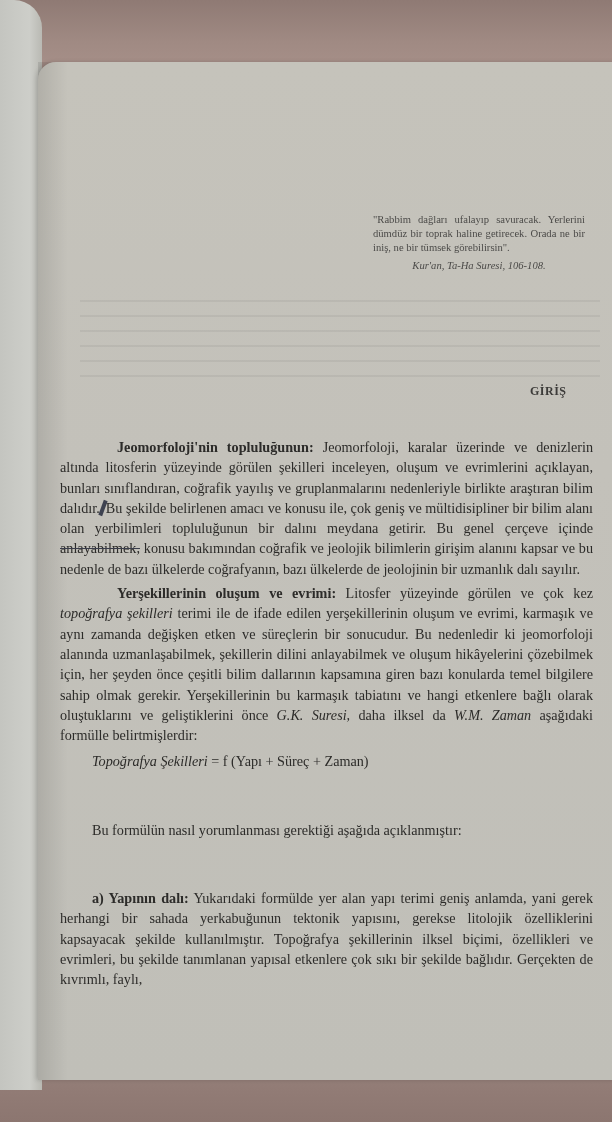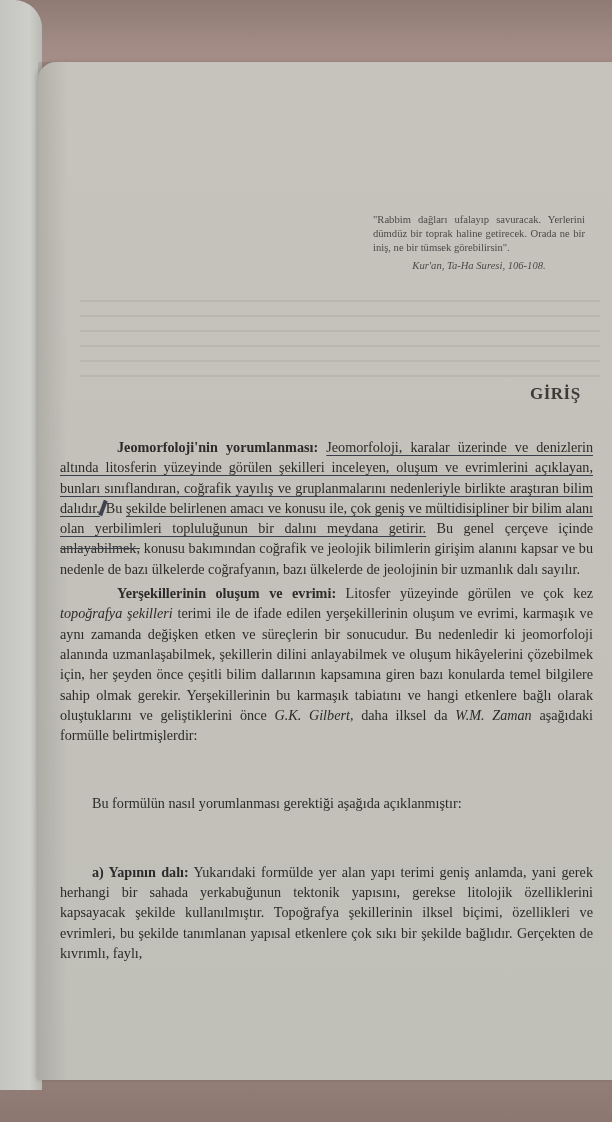--- a/index.html
+++ b/index.html
@@ -55,21 +55,21 @@
   .epigraph .src {
     display: block;
     font-style: italic;
     margin-top: 4px;
     text-align: center;
   }
   .heading {
     position: absolute; left: 530px; top: 384px;
     font-family: "Liberation Serif", serif;
     font-weight: bold;
-    font-size: 17px;
+    font-size: 12px;
     letter-spacing: 0.5px;
     color: #3c3b39;
   }
   .body-text {
     position: absolute; left: 60px; top: 437px; width: 533px;
     color: #2c2b29;
     font-size: 14.2px;
     line-height: 20.3px;
     text-align: justify;
   }
@@ -80,21 +80,20 @@
   .body-text p.formula {
     text-indent: 32px;
     margin: 6px 0 4px 0;
   }
   .body-text p.note {
     text-indent: 32px;
     margin-bottom: 4px;
     margin-top: 48px;
   }
   .ul {
-    text-decoration: underline;
     text-decoration-color: #3a3d4a;
     text-decoration-thickness: 1.3px;
     text-underline-offset: 3px;
   }
   .strike {
     text-decoration: line-through;
     text-decoration-color: #3a3d4a;
   }
   b { font-weight: bold; }
   i { font-style: italic; }
@@ -118,35 +117,39 @@
 
 <div class="epigraph">
   <span>"Rabbim dağları ufalayıp savuracak. Yerlerini dümdüz bir toprak haline getirecek. Orada ne bir iniş, ne bir tümsek görebilirsin".</span>
   <span class="src">Kur'an, Ta-Ha Suresi, 106-108.</span>
 </div>
 
 <div class="heading">GİRİŞ</div>
 
 <div class="body-text">
   <p>
-    <b>Jeomorfoloji'nin yorumlanması:</b>
+    <b>Jeomorfoloji'nin topluluğunun:</b>
     <span class="ul">Jeomorfoloji, karalar üzerinde ve denizlerin altında litosferin yüzeyinde görülen şekilleri inceleyen, oluşum ve evrimlerini açıklayan, bunları sınıflandıran, coğrafik yayılış ve gruplanmalarını nedenleriyle birlikte araştıran bilim dalıdır.</span><span class="pen-mark"></span><span>Bu</span>
     <span class="ul">şekilde belirlenen amacı ve konusu ile, çok geniş ve mültidisipliner bir bilim alanı olan yerbilimleri topluluğunun bir dalını meydana getirir.</span>
     <span>Bu genel çerçeve içinde</span>
     <span class="strike">anlayabilmek,</span>
     <span>konusu bakımından coğrafik ve jeolojik bilimlerin girişim alanını kapsar ve bu nedenle de bazı ülkelerde coğrafyanın, bazı ülkelerde de jeolojinin bir uzmanlık dalı sayılır.</span>
   </p>
   <p>
     <b>Yerşekillerinin oluşum ve evrimi:</b>
     <span>Litosfer yüzeyinde görülen ve çok kez</span>
     <i>topoğrafya şekilleri</i>
     <span>terimi ile de ifade edilen yerşekillerinin oluşum ve evrimi, karmaşık ve aynı zamanda değişken etken ve süreçlerin bir sonucudur. Bu nedenledir ki jeomorfoloji alanında uzmanlaşabilmek, şekillerin dilini anlayabilmek ve oluşum hikâyelerini çözebilmek için, her şeyden önce çeşitli bilim dallarının kapsamına giren bazı konularda temel bilgilere sahip olmak gerekir. Yerşekillerinin bu karmaşık tabiatını ve hangi etkenlere bağlı olarak oluştuklarını ve geliştiklerini önce</span>
-    <i>G.K. Gilbert,</i>
+    <i>G.K. Suresi,</i>
     <span>daha ilksel da</span>
     <i>W.M. Zaman</i>
     <span>aşağıdaki formülle belirtmişlerdir:</span>
+  </p>
+  <p class="formula">
+    <i>Topoğrafya Şekilleri</i>
+    <span>= f (Yapı + Süreç + Zaman)</span>
   </p>
   <p class="note">Bu formülün nasıl yorumlanması gerektiği aşağıda açıklanmıştır:</p>
   <p class="note">
     <b>a) Yapının dalı:</b>
     <span>Yukarıdaki formülde yer alan yapı terimi geniş anlamda, yani gerek herhangi bir sahada yerkabuğunun tektonik yapısını, gerekse litolojik özelliklerini kapsayacak şekilde kullanılmıştır. Topoğrafya şekillerinin ilksel biçimi, özellikleri ve evrimleri, bu şekilde tanımlanan yapısal etkenlere çok sıkı bir şekilde bağlıdır. Gerçekten de kıvrımlı, faylı,</span>
   </p>
 </div>
 
 </body></html>

